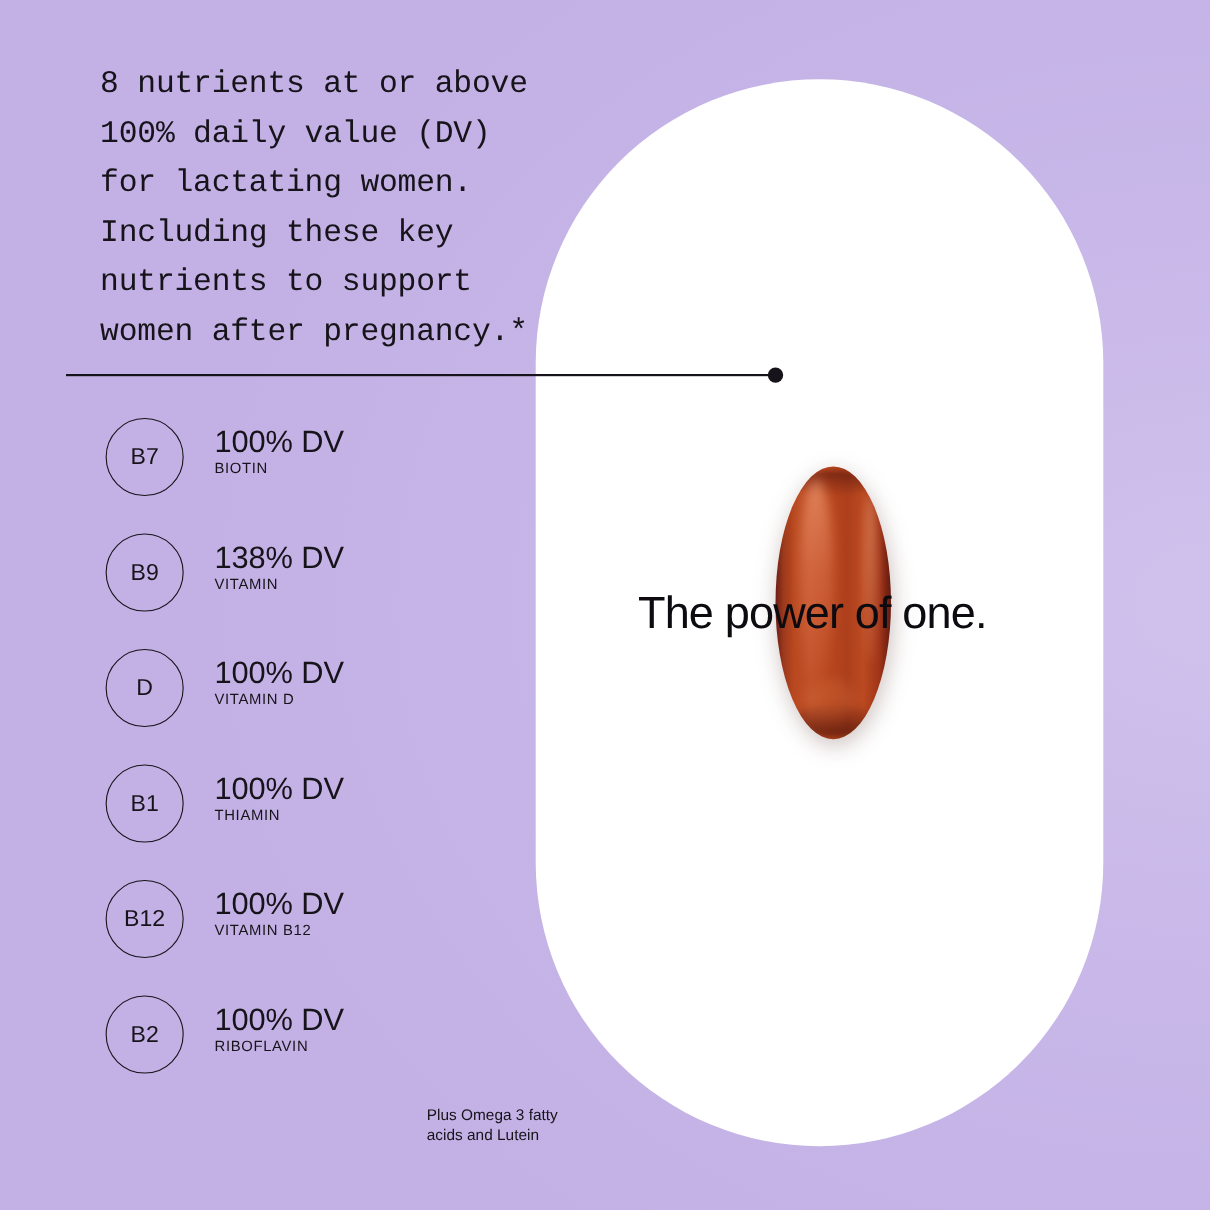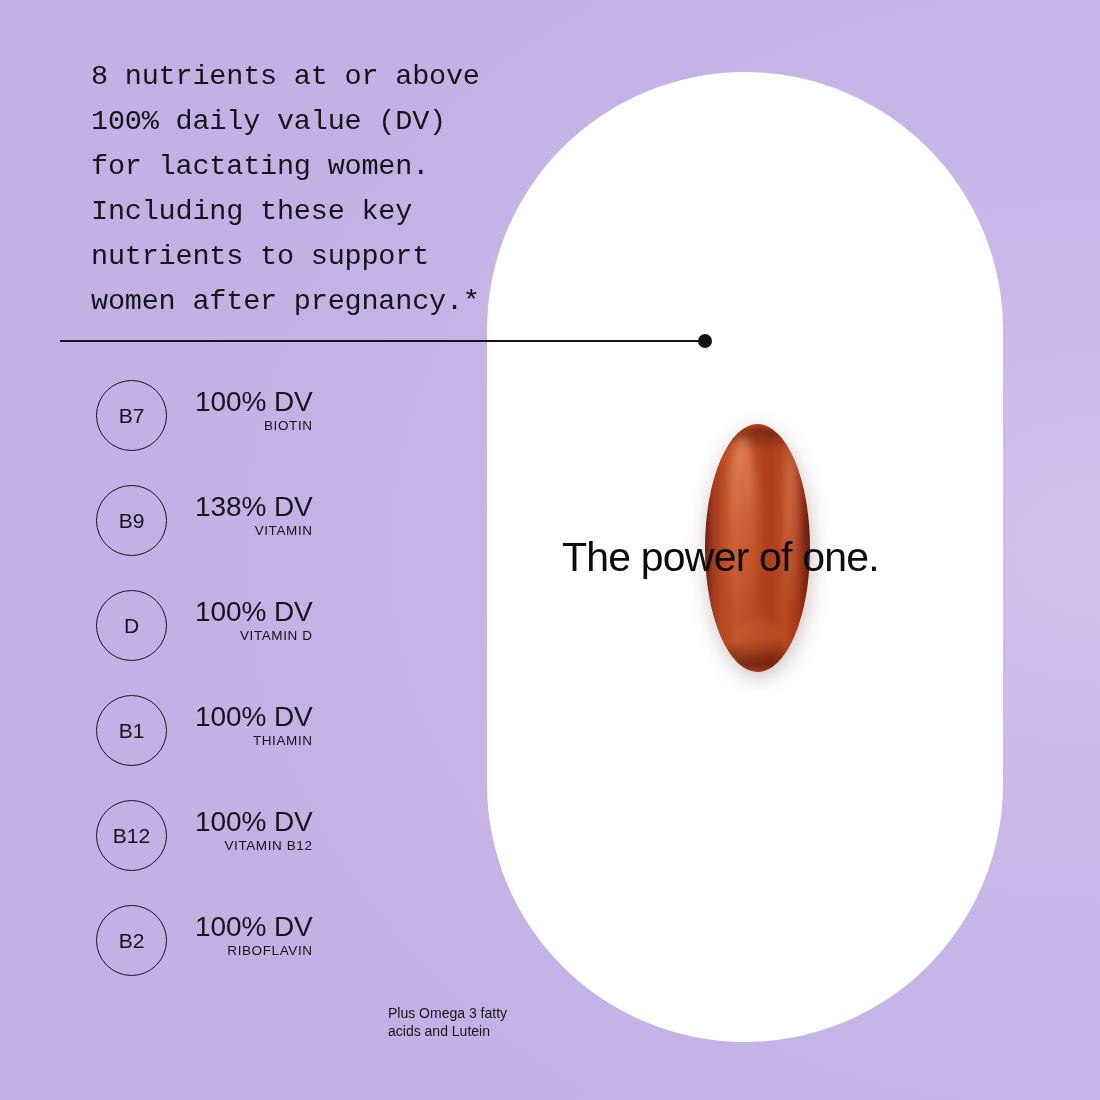--- a/index.html
+++ b/index.html
@@ -71,21 +71,20 @@
   
   .nutrient-list {
     position: absolute;
     left: 96px;
     top: 380px;
     width: 340px;
   }
   .nutrient-row {
     position: relative;
     height: 105px;
-    text-align: right;
   }
   .badge {
     position: absolute;
     left: 0;
     top: 0;
     width: 71px;
     height: 71px;
     border: 1.6px solid #16131a;
     border-radius: 50%;
     box-sizing: border-box;
@@ -229,21 +228,21 @@
     width: 44%;
     height: 16%;
     border-radius: 50%;
     background: rgba(210,110,60,0.30);
     filter: blur(5px);
   }
 
   
   .hero-text {
     position: absolute;
-    left: 562px;
+    left: 580px;
     top: 531px;
     font-size: 41px;
     line-height: 52px;
     font-weight: 400;
     letter-spacing: -0.8px;
     color: #0d0b10;
     white-space: nowrap;
   }
 </style>
 </head>

